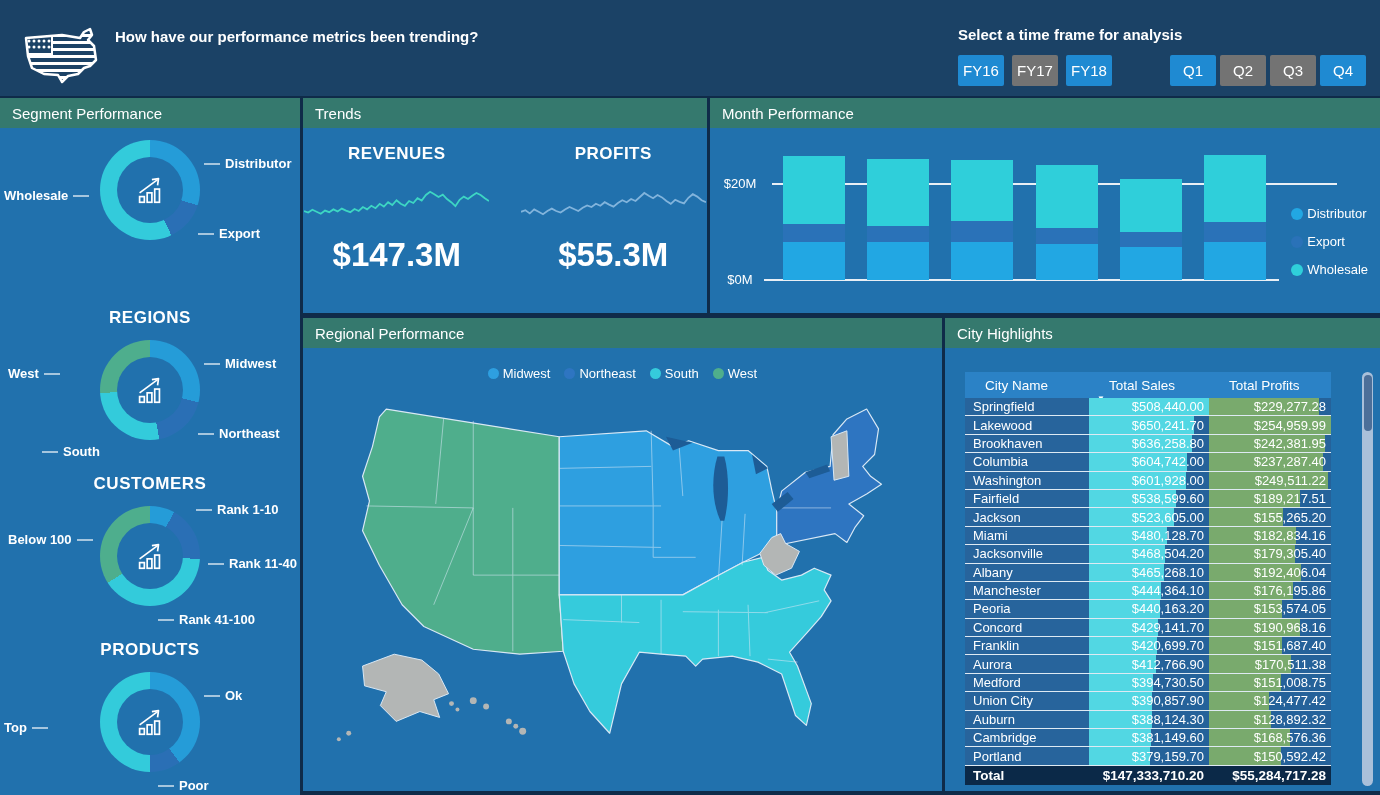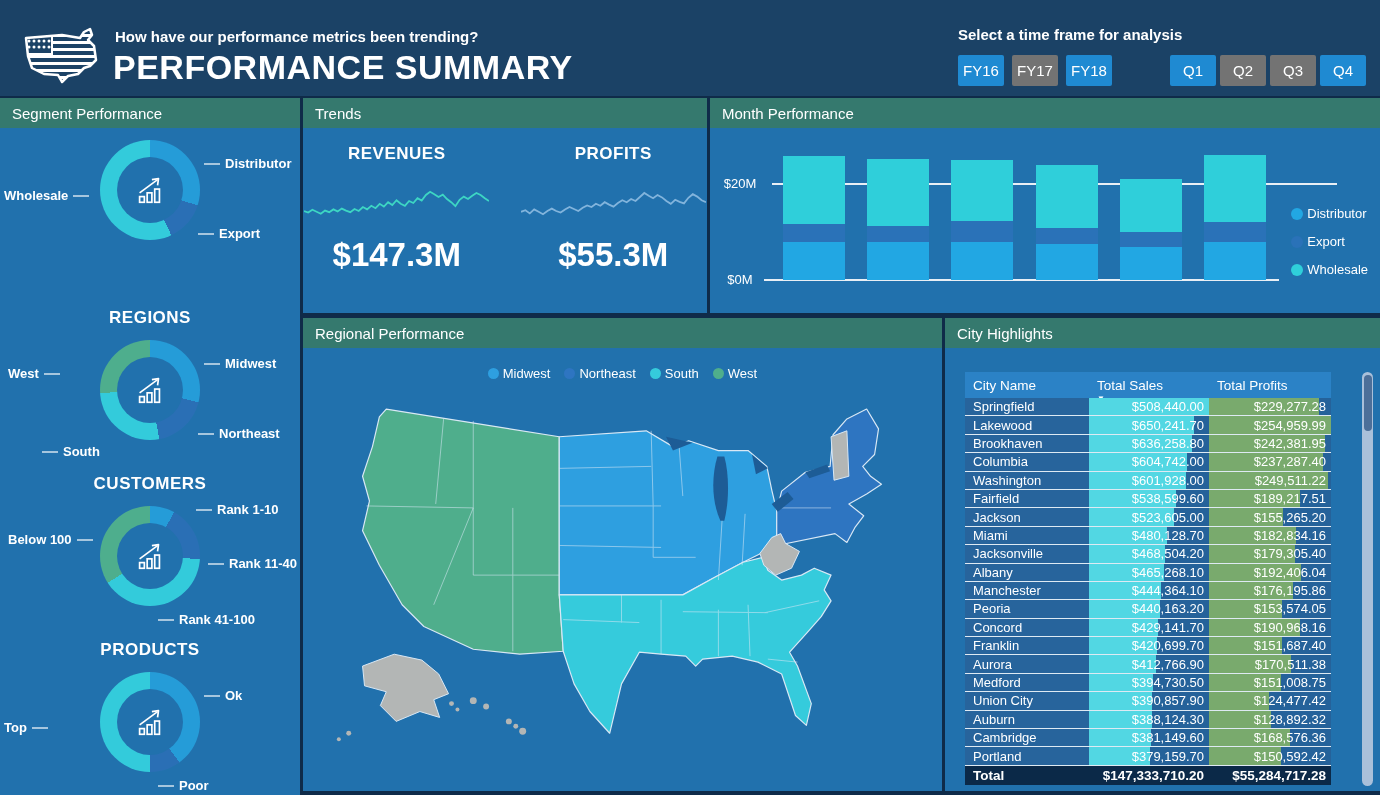--- a/index.html
+++ b/index.html
@@ -78,21 +78,21 @@
   
   .rg-legend { position:absolute; left:0; top:48px; width:100%; display:flex; justify-content:center; gap:14px; }
   .rg-leg-item { display:flex; align-items:center; font-size:13px; gap:4px; }
   .rg-leg-dot { width:11px; height:11px; border-radius:50%; }
   .rg-map { position:absolute; left:22px; top:88px; }
 
   
   .ct-wrap { position:absolute; left:20px; top:54px; width:366px; }
   .ct-head { display:grid; grid-template-columns:124px 120px 122px; background:#2B82C6; height:26px;
              font-size:13.5px; align-items:center; }
-  .ct-head div { padding-left:8px; position:relative; }
+  .ct-head div { padding-left:20px; position:relative; }
   .ct-sort { position:absolute; left:8px; top:17px; font-size:8px; line-height:8px; }
   .ct-rows { height:368px; overflow:hidden; }
   .ct-row { display:grid; grid-template-columns:124px 120px 122px; height:18.4px;
             border-bottom:1px solid rgba(255,255,255,.85); font-size:13px; }
   .ct-city { background:#27649C; padding-left:8px; display:flex; align-items:center; }
   .ct-val { position:relative; background:#25629A; }
   .ct-bar { position:absolute; left:0; top:0; bottom:0; }
   .ct-num { position:relative; z-index:1; display:flex; align-items:center; justify-content:flex-end;
             height:100%; padding-right:5px; }
   .ct-total { display:grid; grid-template-columns:124px 120px 122px; height:19px; background:#0B2948;
@@ -134,21 +134,20 @@
               <circle cx="16" cy="21" r="1.5"></circle>
               <circle cx="21" cy="21" r="1.5"></circle>
               <circle cx="26" cy="21" r="1.5"></circle>
               <circle cx="31" cy="21" r="1.5"></circle>
           </g>
         </g>
         <path d="M8,12 L44,9 L62,12 L66,6 L72,3 L74,9 L70,14 L76,20 L78,34 L72,40 L66,42 L60,48 L50,50 L44,56 L40,49 L26,48 L14,42 L10,30 Z" fill="none" stroke="#fff" stroke-width="2.5" stroke-linejoin="round"></path>
       </svg>
     </div>
     <div class="hdr-q">How have our performance metrics been trending?</div>
-    <div class="hdr-title">PERFORMANCE SUMMARY</div>
     <div class="tf">
       <div class="tf-label">Select a time frame for analysis</div>
       <div class="tf-rows">
         <div class="tf-group years" id="year-buttons">
             <div class="tf-btn active">FY16</div>
             <div class="tf-btn inactive">FY17</div>
             <div class="tf-btn active">FY18</div>
           </div>
         <div class="tf-group quarters" id="quarter-buttons">
             <div class="tf-btn active">Q1</div>

